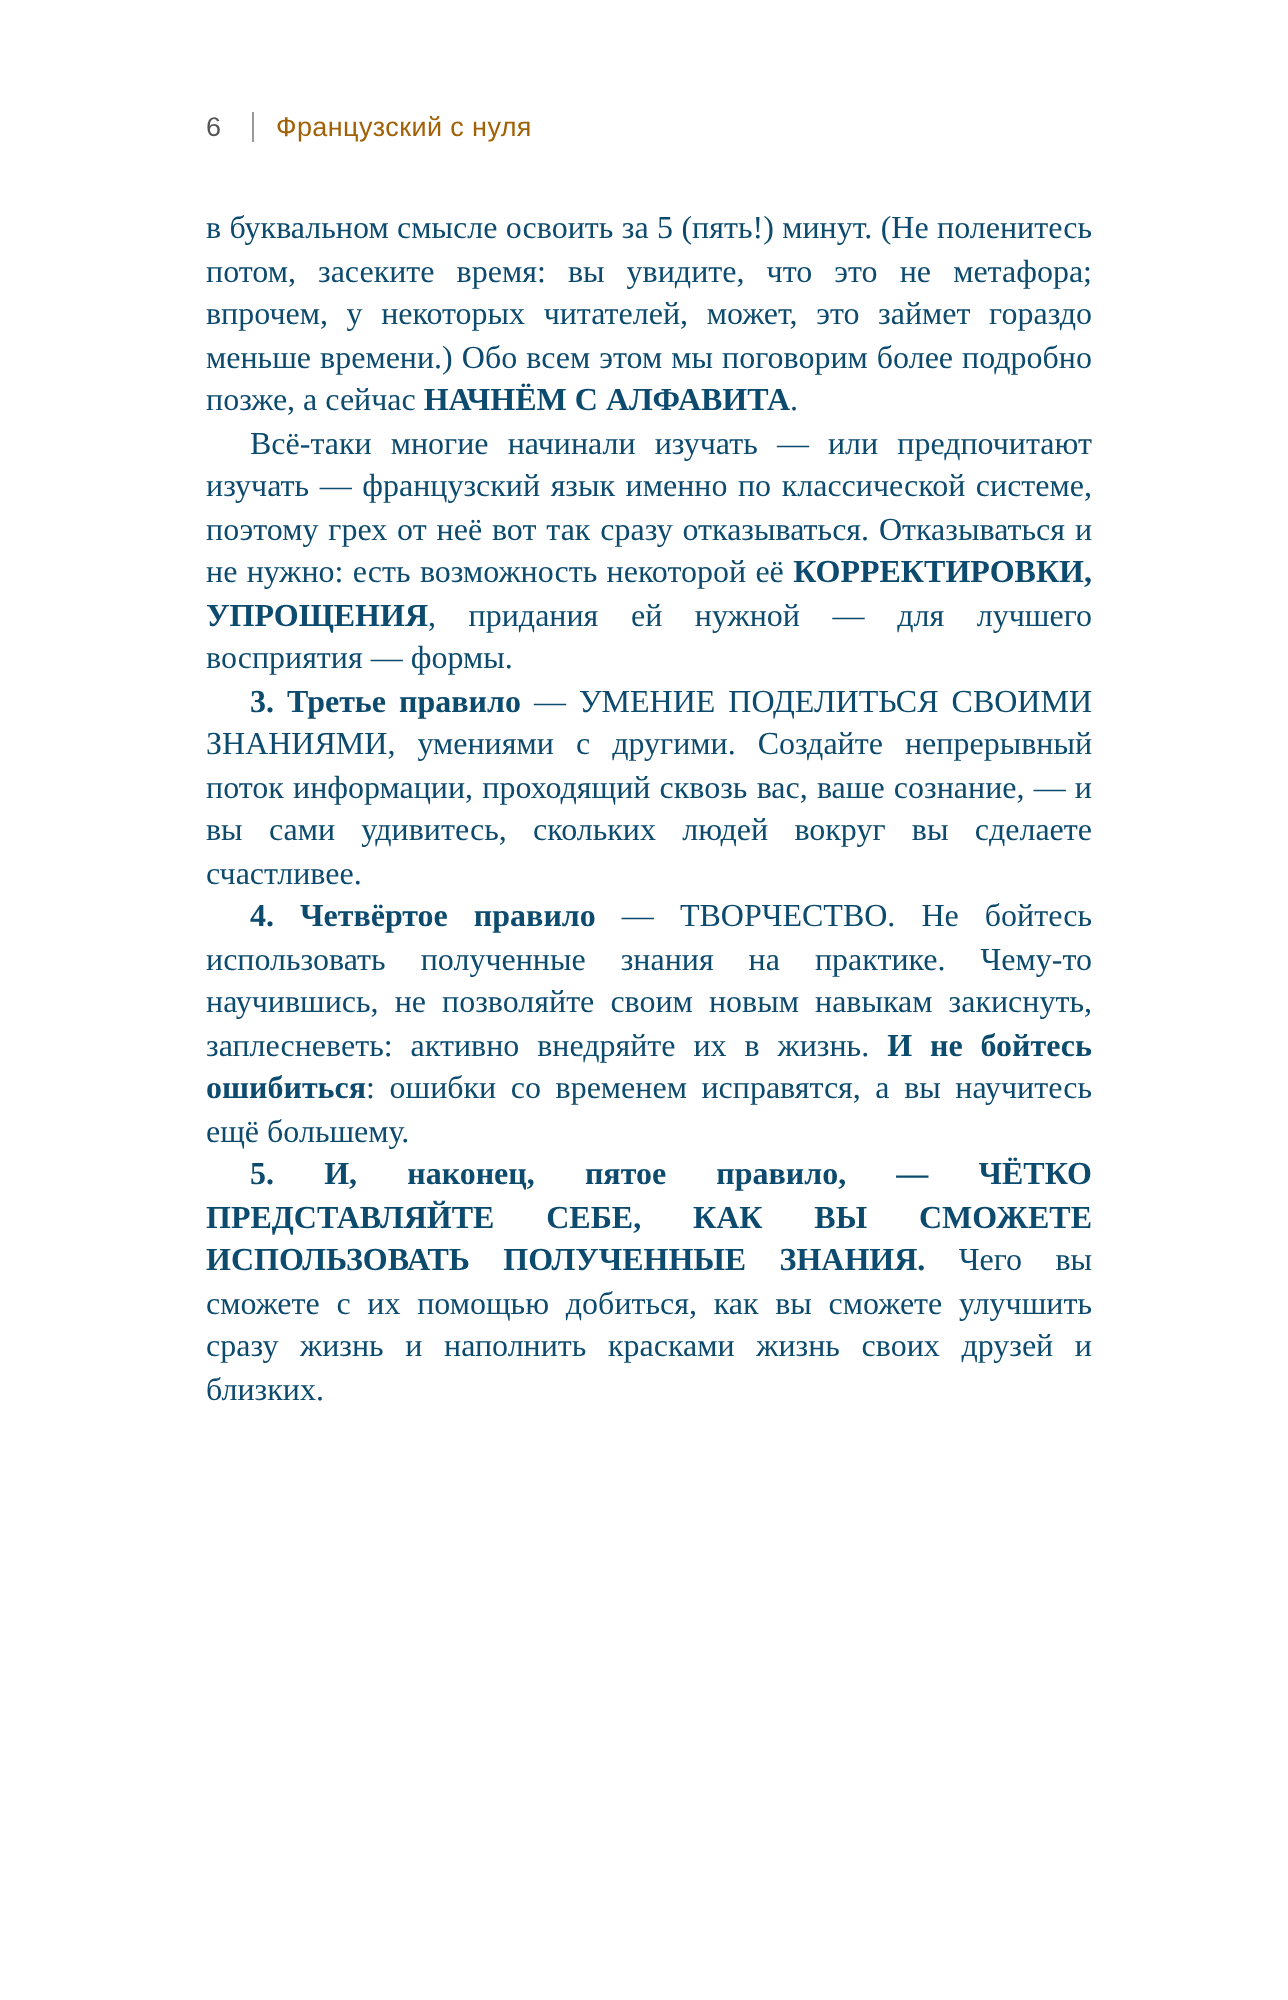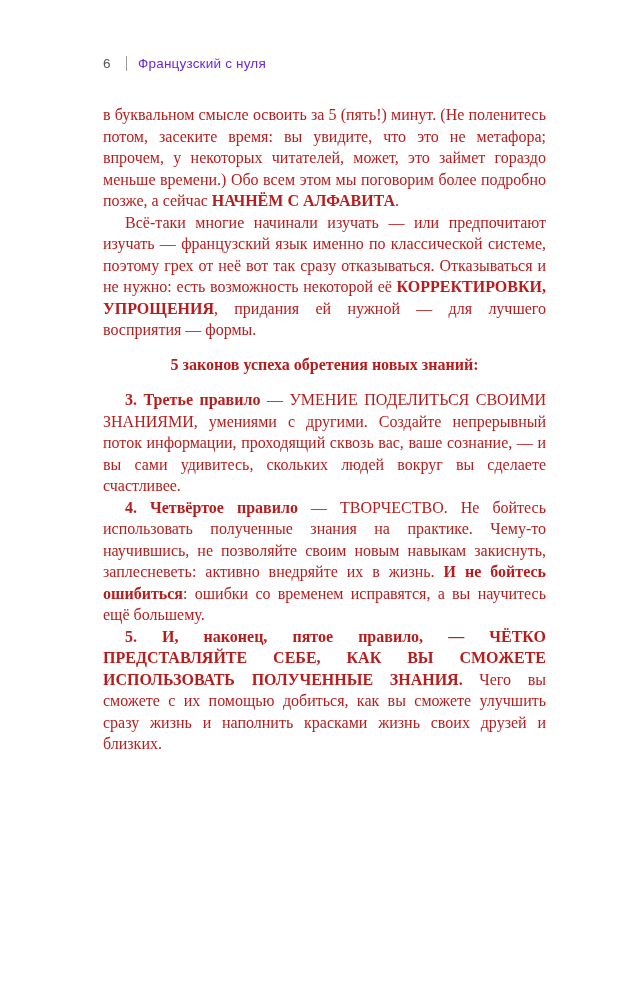--- a/index.html
+++ b/index.html
@@ -28,32 +28,32 @@
     color: #555555;
     min-width: 14px;
   }
   .header-divider {
     width: 1px;
     height: 15px;
     background: #9a9a9a;
     margin: 0 11px 0 9px;
   }
   .running-title {
-    color: #6d28d9;
+    color: #a16207;
     letter-spacing: 0.2px;
   }
   .page-body {
     position: absolute;
     top: 104px;
     left: 103px;
     width: 443px;
     font-family: "Liberation Serif", serif;
     font-size: 16px;
     line-height: 21.5px;
-    color: #b91c1c;
+    color: #0c4a6e;
     text-align: justify;
     hyphens: auto;
     -webkit-hyphens: auto;
   }
   .page-body p.paragraph {
     margin: 0;
   }
   .page-body p.paragraph.indent {
     text-indent: 22px;
   }
@@ -75,18 +75,17 @@
 <div class="page">
   <header class="page-header">
     <span class="page-number">6</span>
     <span class="header-divider"></span>
     <span class="running-title">Французский с нуля</span>
   </header>
 
   <main class="page-body">
       <p class="paragraph"><span class="seg-normal">в буквальном смысле освоить за 5 (пять!) минут. (Не поленитесь потом, засеките время: вы увидите, что это не метафора; впрочем, у некоторых читателей, может, это займет гораздо меньше времени.) Обо всем этом мы поговорим более подробно позже, а сейчас </span><span class="seg-bold">НАЧНЁМ С АЛФАВИТА</span><span class="seg-normal">.</span></p>
       <p class="paragraph indent"><span class="seg-normal">Всё-таки многие начинали изучать — или предпочитают изучать — французский язык именно по классической системе, поэтому грех от неё вот так сразу отказываться. Отказываться и не нужно: есть возможность некоторой её </span><span class="seg-bold">КОРРЕКТИРОВКИ, УПРОЩЕНИЯ</span><span class="seg-normal">, придания ей нужной — для лучшего восприятия — формы.</span></p>
-      <h2 class="heading"><span class="seg-bold">5 законов успеха обретения новых знаний:</span></h2>
       <p class="paragraph indent"><span class="seg-bold">3. Третье правило</span><span class="seg-normal"> — УМЕНИЕ ПОДЕЛИТЬСЯ СВОИМИ ЗНАНИЯМИ, умениями с другими. Создайте непрерывный поток информации, проходящий сквозь вас, ваше сознание, — и вы сами удивитесь, скольких людей вокруг вы сделаете счастливее.</span></p>
       <p class="paragraph indent"><span class="seg-bold">4. Четвёртое правило</span><span class="seg-normal"> — ТВОРЧЕСТВО. </span><span class="seg-italic">Не бойтесь использовать полученные знания на практике.</span><span class="seg-normal"> Чему-то научившись, не позволяйте своим новым навыкам закиснуть, заплесневеть: активно внедряйте их в жизнь. </span><span class="seg-bold">И не бойтесь ошибиться</span><span class="seg-normal">: ошибки со временем исправятся, а вы научитесь ещё большему.</span></p>
       <p class="paragraph indent"><span class="seg-bold">5. И, наконец, пятое правило, — ЧЁТКО ПРЕДСТАВЛЯЙТЕ СЕБЕ, КАК ВЫ СМОЖЕТЕ ИСПОЛЬЗОВАТЬ ПОЛУЧЕННЫЕ ЗНАНИЯ.</span><span class="seg-normal"> Чего вы сможете с их помощью добиться, как вы сможете улучшить сразу жизнь и наполнить красками жизнь своих друзей и близких.</span></p>
     </main>
 </div>
 
 </body></html>

